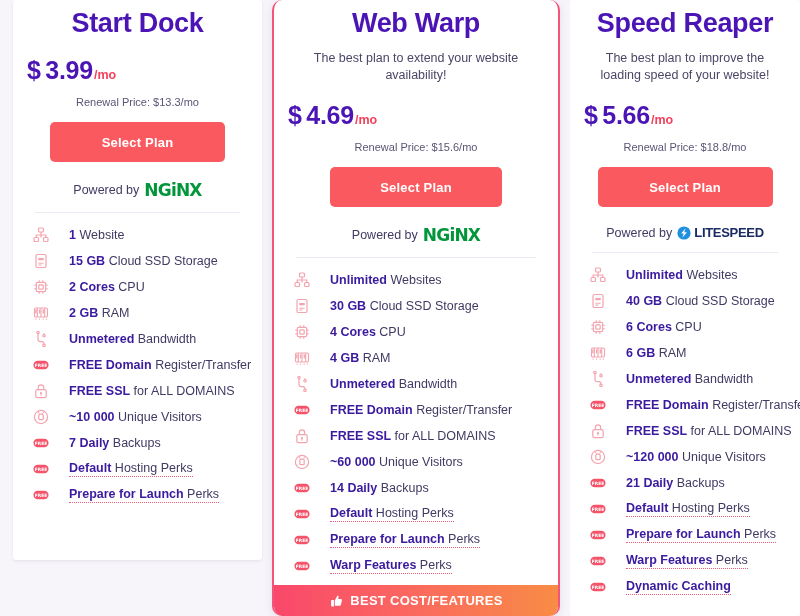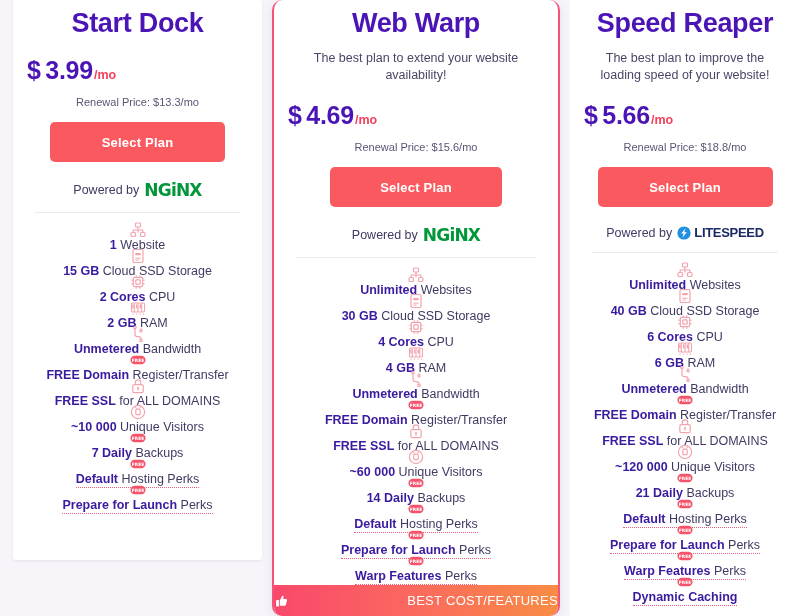--- a/index.html
+++ b/index.html
@@ -131,26 +131,25 @@
     height: 1px;
     background: #ece9f2;
     margin: 12px 8px 0;
   }
 
   
   .features { margin-top: 9px; padding: 0 6px; }
   .feature {
     display: flex;
     align-items: center;
-    gap: 0;
+    gap: 20px;
     height: 26px;
     font-size: 12.5px;
     color: #403a63;
     white-space: nowrap;
-    flex-direction: column;
   }
   .feat-ico {
     flex: 0 0 16px;
     width: 16px; height: 16px;
     display: flex; align-items: center; justify-content: center;
   }
   .feat-ico svg { display:block; }
   .feat-text b { color: #3a1a9e; font-weight: bold; }
   .feat-text.tip {
     border-bottom: 1px dotted #f0607e;
@@ -158,24 +157,24 @@
   }
 
   
   .best-banner {
     flex: 0 0 auto;
     height: 31px;
     background: linear-gradient(90deg, #f9486b 0%, #fb6660 45%, #f88c45 100%);
     color: #fff;
     display: flex;
     align-items: center;
-    justify-content: space-between;
+    justify-content: center;
     gap: 7px;
     font-size: 13px;
-    font-weight: normal;
+    font-weight: bold;
     letter-spacing: .3px;
   }
   .thumb-ico { display:flex; align-items:center; }
 </style>
 </head>
 <body>
 
 <div class="pricing-wrap">
     <div class="card side first">
     <div class="card-inner">

